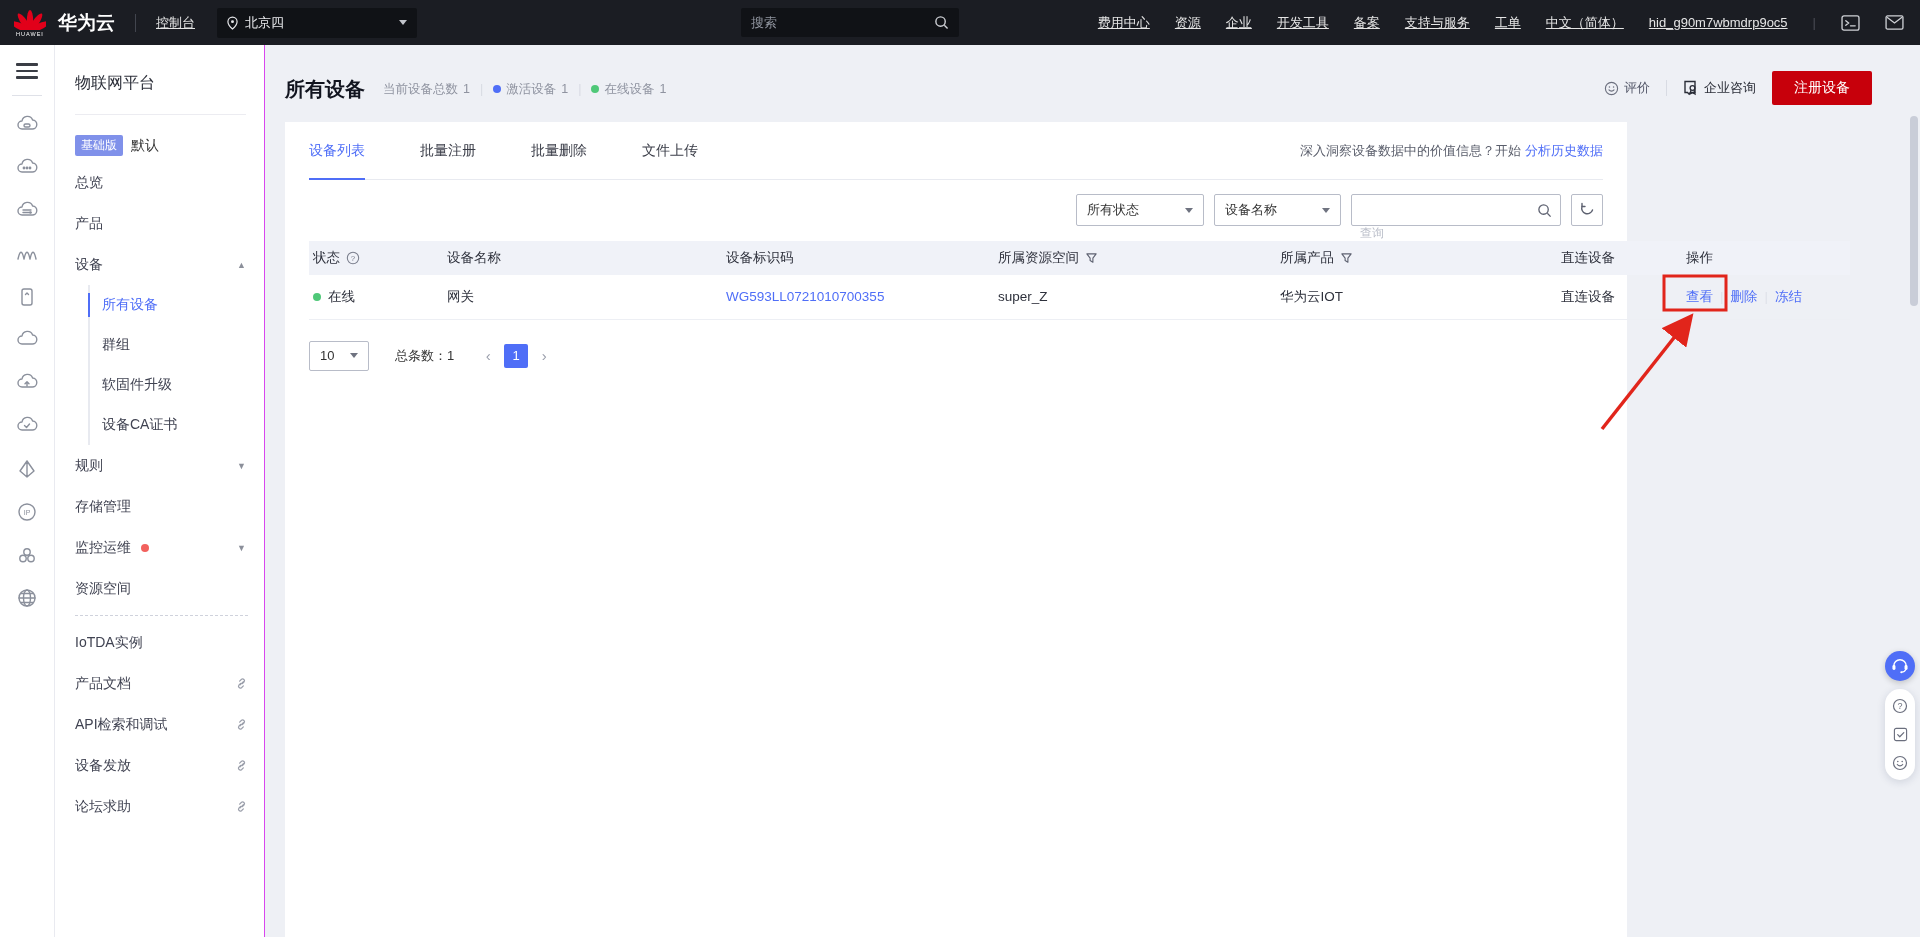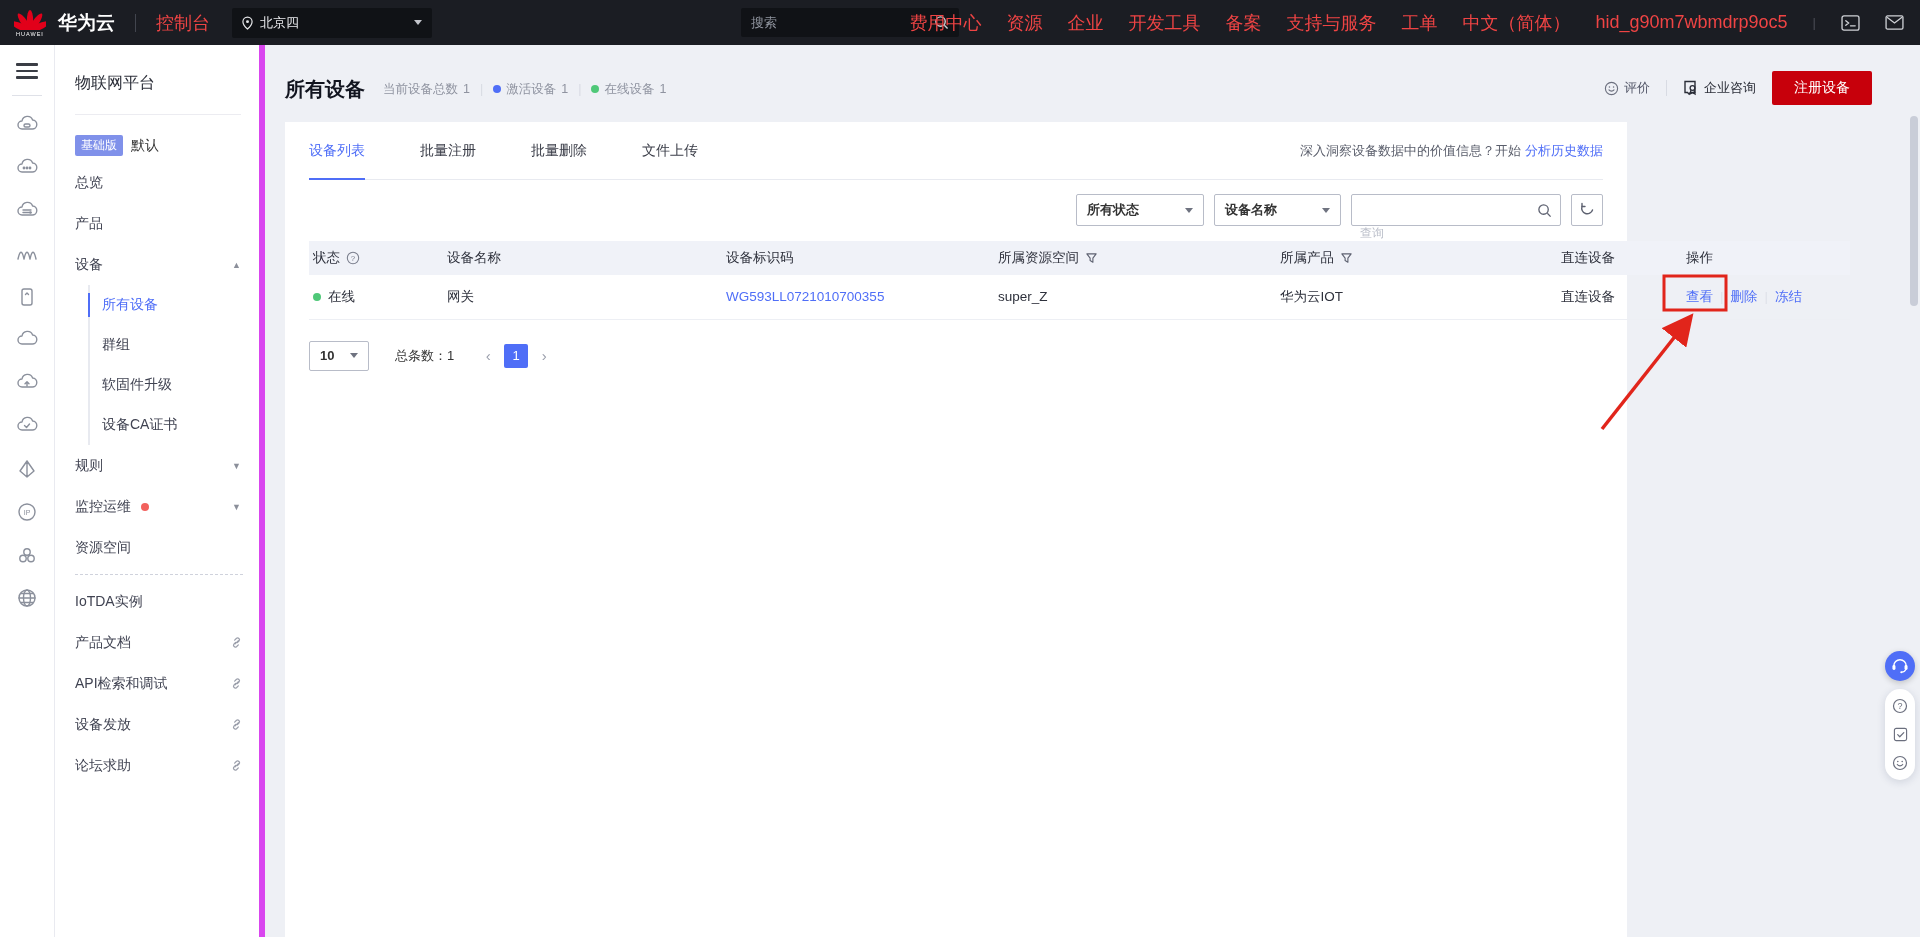--- a/index.html
+++ b/index.html
@@ -16,32 +16,32 @@
   .brand { color:#fff; font-size:19px; font-weight:bold; margin-left:12px; }
   .tb-div { width:1px; height:18px; background:#42454e; margin:0 20px; }
   .console { color:#ccced4; font-size:14px; }
   .region { margin-left:22px; width:200px; height:30px; background:#101216; border-radius:2px; display:flex; align-items:center; padding:0 10px; }
   .region-label { color:#e8e9ec; font-size:13px; margin-left:7px; flex:1; }
   .caret { width:0; height:0; border-left:4px solid transparent; border-right:4px solid transparent; border-top:5px solid #c3c5cc; }
   .tb-search { position:absolute; left:741px; top:8px; width:218px; height:29px; background:#101216; border-radius:2px; display:flex; align-items:center; padding:0 10px; }
   .tb-search input { flex:1; background:transparent; border:none; outline:none; color:#dcdee2; font-size:13px; font-family:inherit; }
   .tb-search input::placeholder { color:#9297a1; }
   .tb-right { position:absolute; right:16px; top:0; height:45px; display:flex; align-items:center; gap:25px; }
-  .tb-link { color:#ef4444; font-size:18px; white-space:nowrap; cursor:pointer; }
+  .tb-link { color:#e5e5e5; font-size:13px; white-space:nowrap; cursor:pointer;text-decoration:underline; }
   .tb-sep { color:#4a4d55; font-size:13px; }
   
   .rail { position:absolute; left:0; top:45px; bottom:0; width:55px; background:#fff; border-right:1px solid #e9eaf0; z-index:20; }
   .hamburger { margin:18px auto 0; width:22px; cursor:pointer; }
   .hamburger div { height:2.5px; background:#3a3d45; margin:4px 0; border-radius:1px; }
   .rail-div { width:30px; height:1px; background:#dfe1e8; margin:16px auto 8px; }
   .rail-icons { display:flex; flex-direction:column; align-items:center; }
   .rail-ic { width:44px; height:43px; display:flex; align-items:center; justify-content:center; cursor:pointer; }
   .rail-ic svg { stroke:#8b909c; fill:none; stroke-width:1.4; stroke-linecap:round; stroke-linejoin:round; }
   
-  .sidebar { position:absolute; left:55px; top:45px; bottom:0; width:210px; background:#fff; border-right:6px solid #d946ef; z-index:10; overflow:hidden; }
+  .sidebar { position:absolute; left:55px; top:45px; bottom:0; width:210px; background:#fff; border-right:1px solid #d946ef; z-index:10; overflow:hidden; }
   .sb-title { font-size:16px; color:#2b2e38; padding:28px 0 0 20px; }
   .sb-hr { height:1px; background:#ececf1; margin:20px 18px 0 20px; }
   .sb-badge-row { display:flex; align-items:center; margin:20px 0 6px 20px; }
   .sb-badge { background:#8091ea; color:#fff; font-size:12px; padding:2px 6px; border-radius:2px; }
   .sb-badge-suffix { font-size:14px; color:#333; margin-left:8px; }
   .sb-item { position:relative; height:41px; display:flex; align-items:center; padding-left:20px; font-size:14px; color:#404352; cursor:pointer; }
   .sb-arrow { margin-left:auto; margin-right:18px; font-size:9px; color:#8b8f9a; }
   .sb-reddot { width:8px; height:8px; border-radius:50%; background:#f2615d; margin-left:10px; }
   .sb-ext { margin-left:auto; margin-right:16px; display:flex; }
   .sb-ext svg { stroke:#9b9fab; fill:none; stroke-width:1.3; stroke-linecap:round; }
@@ -65,21 +65,21 @@
   .register-btn { width:100px; height:34px; background:#c7000b; color:#fff; border:none; font-size:14px; font-family:inherit; border-radius:2px; cursor:pointer; }
   
   .card { position:absolute; left:20px; top:77px; width:1342px; bottom:0; background:#fff; padding:0 24px; }
   .tabs-row { height:58px; display:flex; align-items:center; border-bottom:1px solid #e8eaf0; }
   .tab { position:relative; height:100%; display:flex; align-items:center; margin-right:55px; font-size:14px; color:#3a3d48; cursor:pointer; }
   .tab.active { color:#4f6ef7; }
   .tab.active::after { content:""; position:absolute; left:0; right:0; bottom:-1px; height:2px; background:#4f6ef7; }
   .insight { margin-left:auto; font-size:13px; color:#5a5e6b; }
   .insight a { color:#4f6ef7; text-decoration:none; margin-left:4px; cursor:pointer; }
   .filter-row { margin-top:14px; height:32px; display:flex; justify-content:flex-end; align-items:center; gap:10px; }
-  .select { height:32px; border:1px solid #b8bcc8; border-radius:2px; display:flex; align-items:center; padding:0 10px; font-size:13px; color:#333; cursor:pointer; background:#fff;font-weight:bold; }
+  .select { height:32px; border:1px solid #b8bcc8; border-radius:2px; display:flex; align-items:center; padding:0 10px; font-size:13px; color:#333; cursor:pointer; background:#fff; }
   .select .caret2 { width:0; height:0; border-left:4px solid transparent; border-right:4px solid transparent; border-top:5px solid #6f7380; margin-left:auto; }
   .sel-status { width:128px; } .sel-field { width:127px; }
   .q-search { width:210px; height:32px; border:1px solid #b8bcc8; border-radius:2px; display:flex; align-items:center; padding:0 8px; background:#fff; }
   .q-search input { flex:1; border:none; outline:none; font-size:12px; font-family:Liberation Mono, monospace; color:#333;margin-top:48px; }
   .q-search input::placeholder { color:#b9bdc8; }
   .refresh-btn { width:32px; height:32px; border:1px solid #b8bcc8; border-radius:2px; background:#fff; display:flex; align-items:center; justify-content:center; cursor:pointer; }
   
   table { border-collapse:collapse; width:1541px; margin-top:15px; table-layout:fixed; }
   th { background:#f0f2f8; height:34px; text-align:left; font-weight:normal; font-size:13.5px; color:#2e313c; padding-left:4px; }
   td { height:44px; border-bottom:1px solid #edeff4; font-size:13.5px; color:#2e313c; padding-left:4px; }
@@ -271,20 +271,23 @@
     <div class="sub-item">
         <span>软固件升级</span>
       </div>
     <div class="sub-item">
         <span>设备CA证书</span>
       </div>
   </div>
   <div class="sb-item">
       <span>规则</span>
       <span class="sb-arrow">▼</span>
+    </div>
+  <div class="sb-item">
+      <span>存储管理</span>
     </div>
   <div class="sb-item">
       <span>监控运维</span>
       <span class="sb-reddot"></span>
       <span class="sb-arrow">▼</span>
     </div>
   <div class="sb-item">
       <span>资源空间</span>
     </div>
   <div class="sb-dashed"></div>

